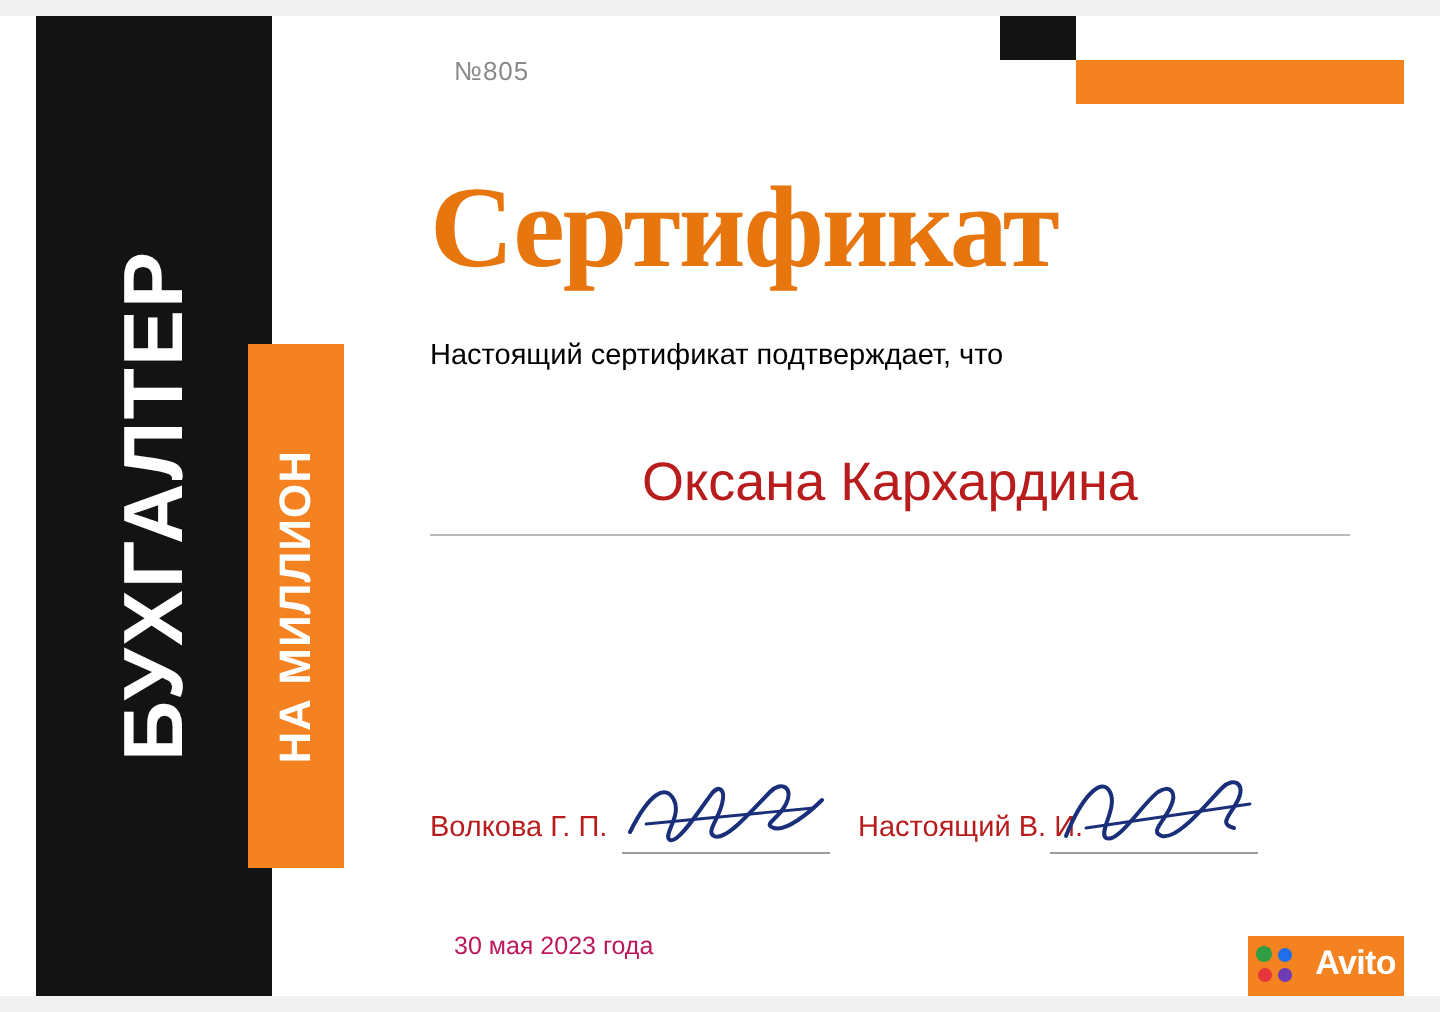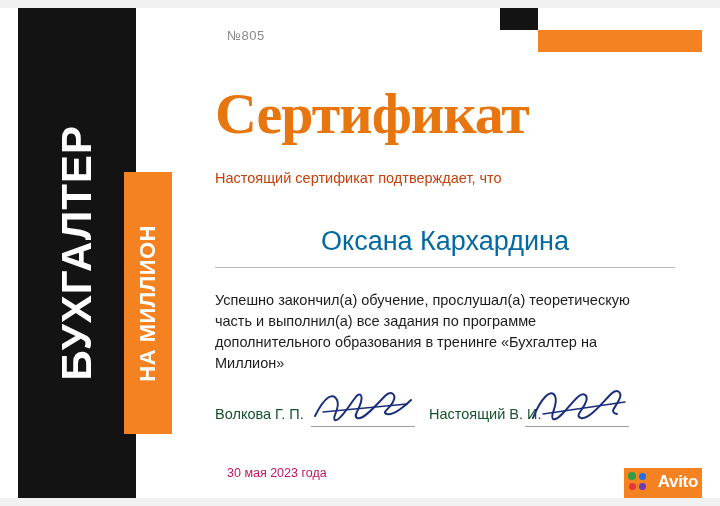--- a/index.html
+++ b/index.html
@@ -145,31 +145,31 @@
     font-weight: bold;
     letter-spacing: -1px;
     white-space: nowrap;
   }
 
   .subtitle {
     position: absolute;
     left: 2px;
     top: 162px;
     font-size: 14.5px;
-    color: #c2410c;
+    color: #000000;
   }
 
   .recipient {
     position: absolute;
     left: 2px;
     top: 218px;
     width: 460px;
     text-align: center;
     font-size: 27px;
-    color: #0369a1;
+    color: #b91c1c;
     white-space: nowrap;
   }
   .recipient-rule {
     position: absolute;
     left: 2px;
     top: 259px;
     width: 460px;
     height: 1px;
     background: #b9b9b9;
   }
@@ -196,21 +196,21 @@
     top: 0;
     height: 34px;
   }
   .sig-1 { left: 0; }
   .sig-2 { left: 214px; }
   .sig-name {
     position: absolute;
     top: 8px;
     left: 0;
     font-size: 14.5px;
-    color: #14532d;
+    color: #b91c1c;
     white-space: nowrap;
   }
   .sig-mark {
     position: absolute;
     top: -12px;
     left: 96px;
     width: 104px;
     height: 40px;
   }
   .sig-rule {
@@ -229,20 +229,21 @@
     font-size: 12.5px;
     color: #be185d;
   }
 
   
   .watermark {
     position: absolute;
     right: 22px;
     bottom: 14px;
     display: flex;
+    align-items: center;
     gap: 11px;
   }
   .wm-dots {
     position: relative;
     width: 19px;
     height: 19px;
   }
   .wm-dots i {
     position: absolute;
     border-radius: 50%;
@@ -284,21 +285,20 @@
 
     <div class="cert-number">№805</div>
 
     <div class="cert-title">Сертификат</div>
 
     <div class="subtitle">Настоящий сертификат подтверждает, что</div>
 
     <div class="recipient">Оксана Кархардина</div>
     <div class="recipient-rule"></div>
 
-    <div class="body-text">Успешно закончил(а) обучение, прослушал(а) теоретическую часть и выполнил(а) все задания по программе дополнительного образования в тренинге «Бухгалтер на Миллион»</div>
 
     <div class="signatures">
 
       <div class="sig-block sig-1">
         <div class="sig-name">Волкова Г. П.</div>
         <div class="sig-mark">
           <svg viewBox="0 0 104 40" width="104" height="40" aria-hidden="true">
             <path d="M4 30 C 14 10, 22 6, 26 14 C 30 22, 20 32, 24 34 C 28 36, 38 20, 44 12 C 48 6, 52 8, 50 16 C 48 24, 42 30, 46 32 C 52 35, 66 18, 74 10 C 80 4, 86 8, 82 16 C 78 24, 70 26, 76 28 C 82 30, 94 20, 100 14" fill="none" stroke="#1a2f7a" stroke-width="2" stroke-linecap="round"></path>
             <path d="M12 26 L 96 18" fill="none" stroke="#1a2f7a" stroke-width="1.4" stroke-linecap="round"></path>
           </svg>

